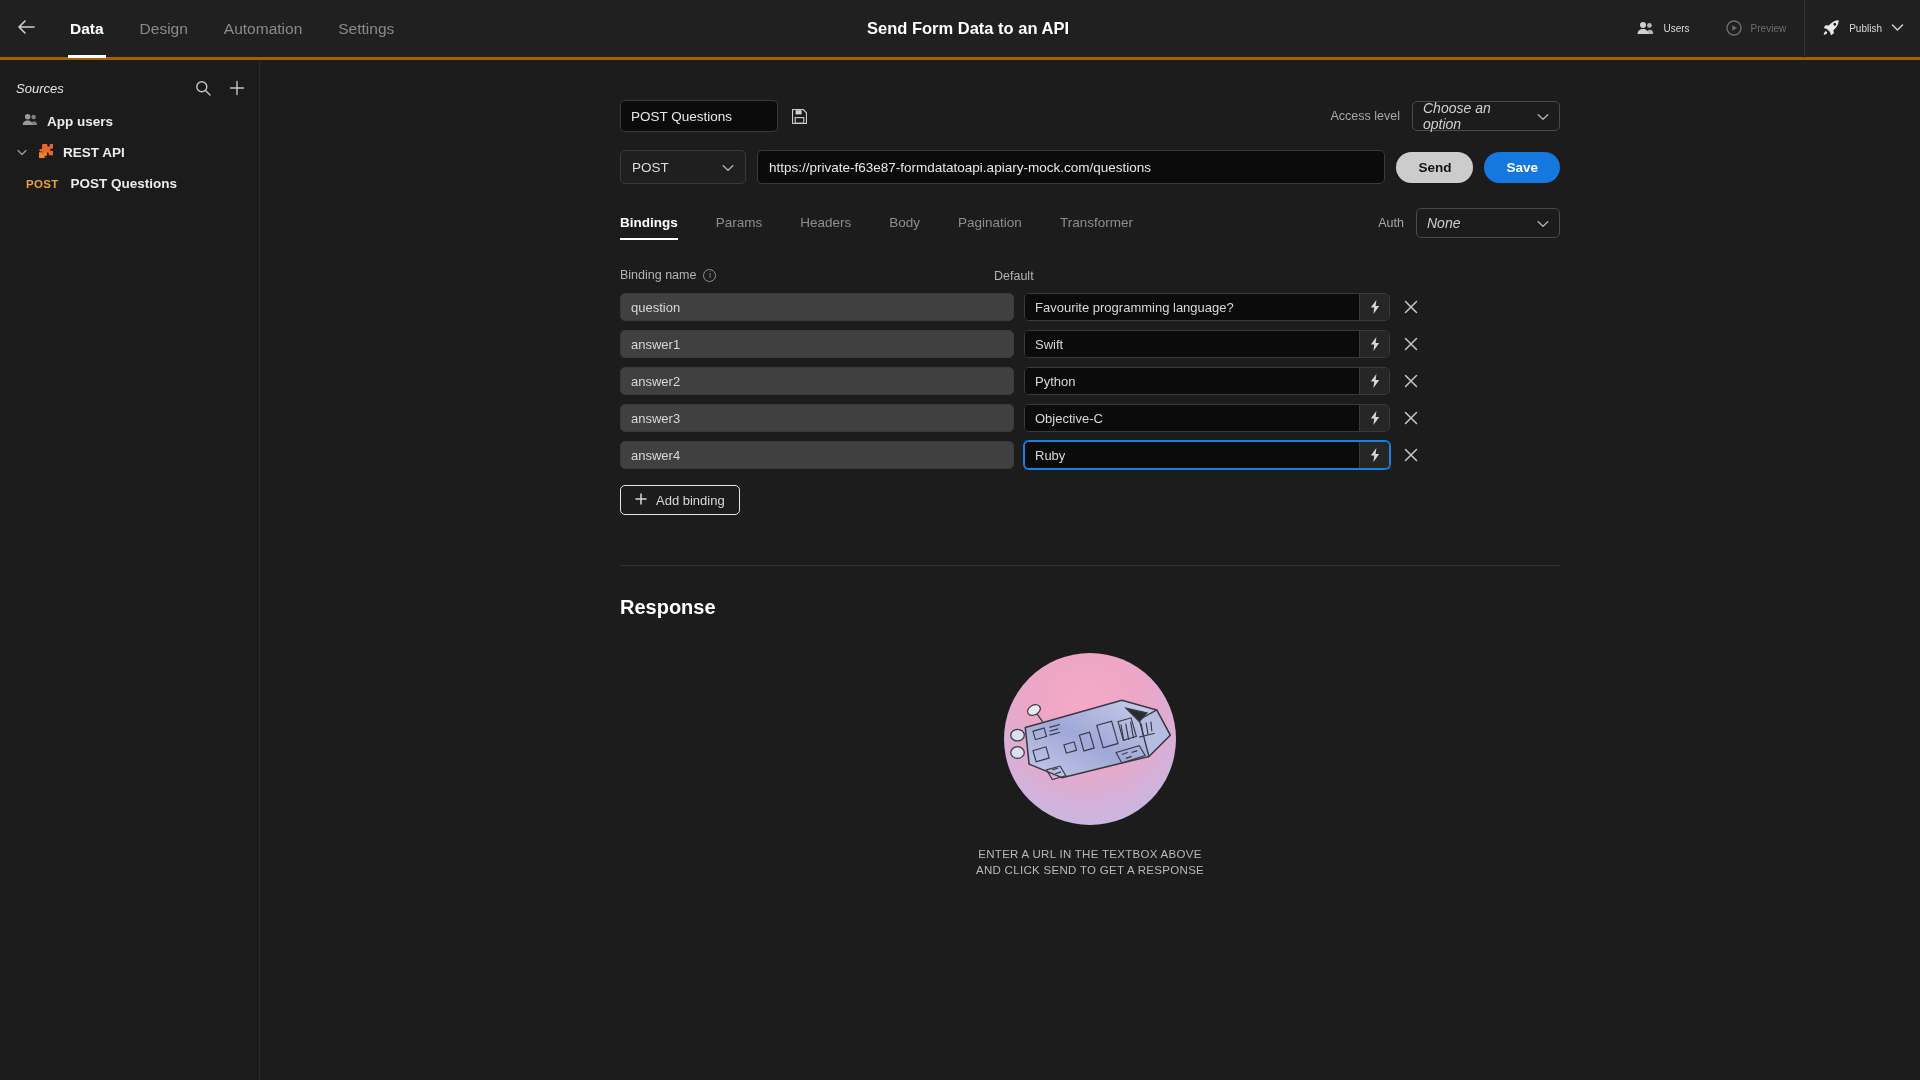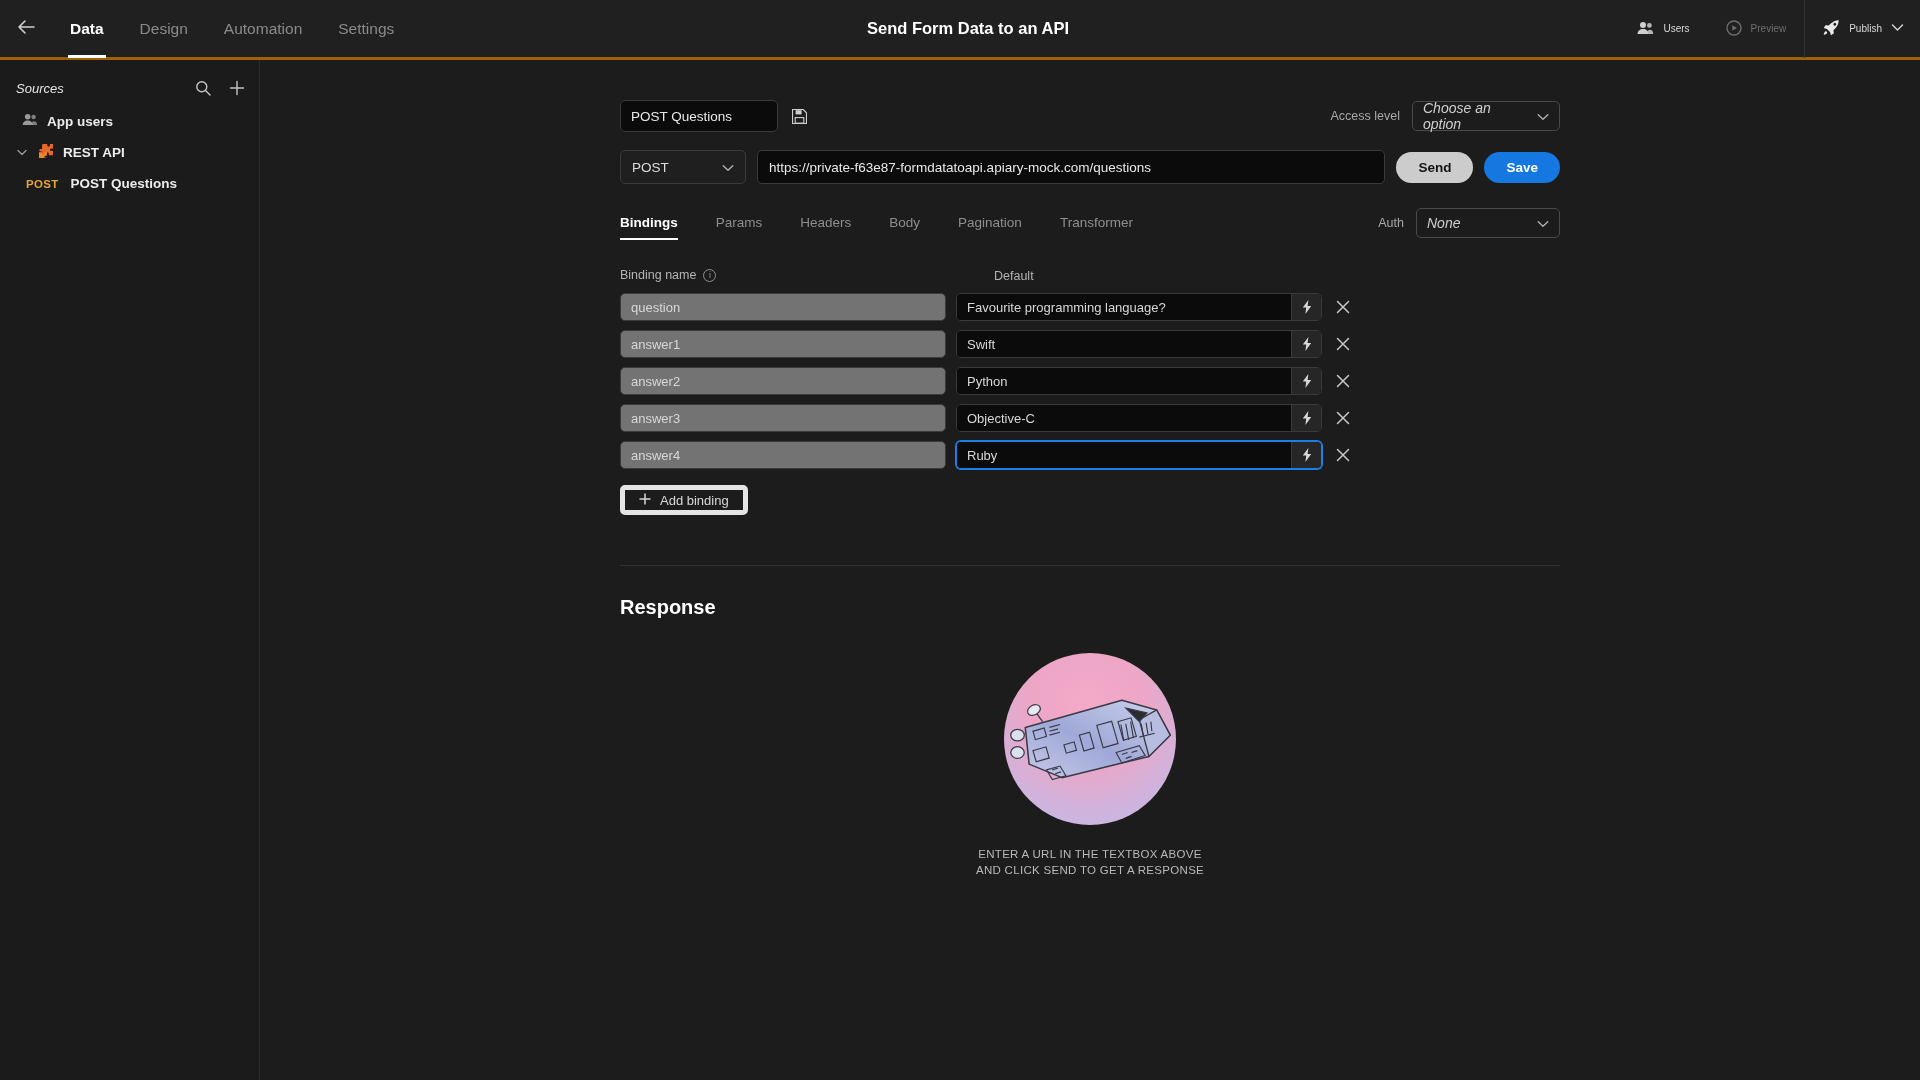--- a/index.html
+++ b/index.html
@@ -150,21 +150,21 @@
   .ch-left { width: 374px; display: flex; align-items: center; gap: 7px; }
   .ch-text { font-size: 12.5px; color: #b4b4b4; }
   .info-i {
     width: 13px; height: 13px; border-radius: 50%;
     border: 1px solid #8e8e8e; color: #8e8e8e;
     font-size: 9px; line-height: 11px; text-align: center; cursor: pointer;
   }
 
   .binding-row { display: flex; align-items: center; margin-top: 9px; }
   .bind-name {
-    width: 326px; height: 28px; background: #737373;
+    width: 394px; height: 28px; background: #404040;
     border: 1px solid #3a3a3a; border-radius: 5px;
     color: #d8d8d8; font-size: 13px; padding: 0 10px;
     font-family: "Liberation Sans", sans-serif;
   }
   .bind-gap { width: 10px; }
   .bind-val-group {
     display: flex; align-items: stretch; height: 28px;
     border: 1px solid #3a3a3a; border-radius: 5px; overflow: hidden;
     width: 366px; background: #0b0b0b;
   }
@@ -178,21 +178,21 @@
     width: 30px; background: #262626; border-left: 1px solid #3a3a3a;
     display: flex; align-items: center; justify-content: center; cursor: pointer;
   }
   .x-btn {
     width: 34px; display: flex; align-items: center; justify-content: center;
     cursor: pointer; color: #c8c8c8; font-size: 16px; margin-left: 4px;
   }
 
   .add-binding {
     margin-top: 16px; height: 30px; padding: 0 14px;
-    background: transparent; border: 5px solid #e5e5e5; border-radius: 5px;
+    background: transparent; border: 1px solid #e5e5e5; border-radius: 5px;
     color: #d8d8d8; font-size: 13px; cursor: pointer;
     display: inline-flex; align-items: center; gap: 9px;
     font-family: "Liberation Sans", sans-serif;
     justify-content: space-between;
   }
 
   .divider { height: 1px; background: #323232; margin-top: 50px; }
   .response-title { font-size: 20px; font-weight: bold; color: #ffffff; margin-top: 30px; }
 
   .empty-state { margin-top: 34px; display: flex; flex-direction: column; align-items: center; }

